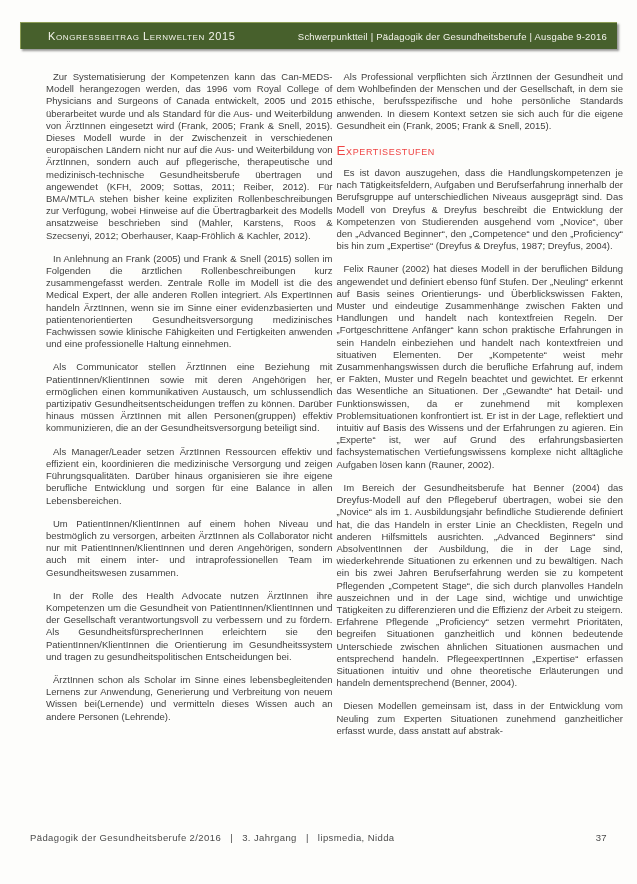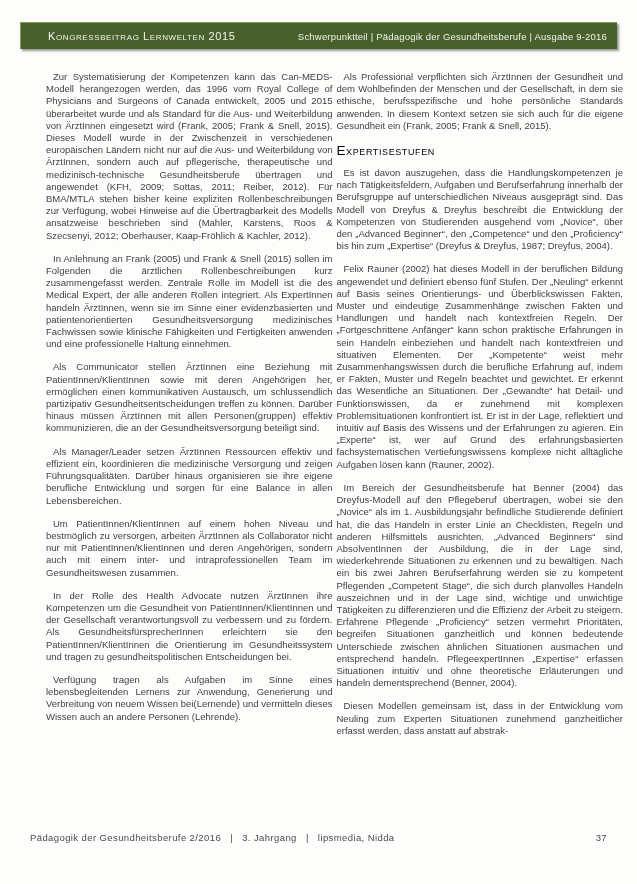--- a/index.html
+++ b/index.html
@@ -50,21 +50,21 @@
     font-size: 9.5px;
     line-height: 12.2px;
     text-align: justify;
     text-indent: 7px;
   }
   .para .it { }
   .section-heading {
     font-variant: small-caps;
     font-size: 13.5px;
     letter-spacing: 0.6px;
-    color: #000000;
+    color: #ef4444;
     margin: 3px 0 9px 0;
   }
   .footer {
     position: absolute;
     left: 30px; top: 832px;
     width: 577px;
     display: flex;
     justify-content: space-between;
     font-size: 9.5px;
     color: #4b4b4b;
@@ -83,29 +83,29 @@
   </div>
 
   <div class="columns">
     <div class="col" id="left-col">
         <p class="para"><span>Zur Systematisierung der Kompetenzen kann das Can-MEDS-Modell herangezogen werden, das 1996 vom Royal College of Physicians and Surgeons of Canada entwickelt, 2005 und 2015 überarbeitet wurde und als Standard für die Aus- und Weiterbildung von ÄrztInnen eingesetzt wird (Frank, 2005; Frank &amp; Snell, 2015). Dieses Modell wurde in der Zwischenzeit in verschiedenen europäischen Ländern nicht nur auf die Aus- und Weiterbildung von ÄrztInnen, sondern auch auf pflegerische, therapeutische und medizinisch-technische Gesundheitsberufe übertragen und angewendet (KFH, 2009; Sottas, 2011; Reiber, 2012). Für BMA/MTLA stehen bisher keine expliziten Rollenbeschreibungen zur Verfügung, wobei Hinweise auf die Übertragbarkeit des Modells ansatzweise beschrieben sind (Mahler, Karstens, Roos &amp; Szecsenyi, 2012; Oberhauser, Kaap-Fröhlich &amp; Kachler, 2012).</span></p>
         <p class="para"><span>In Anlehnung an Frank (2005) und Frank &amp; Snell (2015) sollen im Folgenden die ärztlichen Rollenbeschreibungen kurz zusammengefasst werden. Zentrale Rolle im Modell ist die des </span><span class="it">Medical Expert</span><span>, der alle anderen Rollen integriert. Als ExpertInnen handeln ÄrztInnen, wenn sie im Sinne einer evidenzbasierten und patientenorientierten Gesundheitsversorgung medizinisches Fachwissen sowie klinische Fähigkeiten und Fertigkeiten anwenden und eine professionelle Haltung einnehmen.</span></p>
         <p class="para"><span>Als </span><span class="it">Communicator</span><span> stellen ÄrztInnen eine Beziehung mit PatientInnen/KlientInnen sowie mit deren Angehörigen her, ermöglichen einen kommunikativen Austausch, um schlussendlich partizipativ Gesundheitsentscheidungen treffen zu können. Darüber hinaus müssen ÄrztInnen mit allen Personen(gruppen) effektiv kommunizieren, die an der Gesundheitsversorgung beteiligt sind.</span></p>
         <p class="para"><span>Als </span><span class="it">Manager/Leader</span><span> setzen ÄrztInnen Ressourcen effektiv und effizient ein, koordinieren die medizinische Versorgung und zeigen Führungsqualitäten. Darüber hinaus organisieren sie ihre eigene berufliche Entwicklung und sorgen für eine Balance in allen Lebensbereichen.</span></p>
         <p class="para"><span>Um PatientInnen/KlientInnen auf einem hohen Niveau und bestmöglich zu versorgen, arbeiten ÄrztInnen als </span><span class="it">Collaborator</span><span> nicht nur mit PatientInnen/KlientInnen und deren Angehörigen, sondern auch mit einem inter- und intraprofessionellen Team im Gesundheitswesen zusammen.</span></p>
         <p class="para"><span>In der Rolle des </span><span class="it">Health Advocate</span><span> nutzen ÄrztInnen ihre Kompetenzen um die Gesundheit von PatientInnen/KlientInnen und der Gesellschaft verantwortungsvoll zu verbessern und zu fördern. Als GesundheitsfürsprecherInnen erleichtern sie den PatientInnen/KlientInnen die Orientierung im Gesundheitssystem und tragen zu gesundheitspolitischen Entscheidungen bei.</span></p>
-        <p class="para"><span>Verfügung tragen als </span><span class="it">Aufgaben</span><span> im Sinne eines lebensbegleitenden Lernens zur Anwendung, Generierung und Verbreitung von neuem Wissen bei(Lernende) und vermitteln dieses Wissen auch an andere Personen (Lehrende).</span></p>
+        <p class="para"><span>ÄrztInnen schon als </span><span class="it">Scholar</span><span> im Sinne eines lebensbegleitenden Lernens zur Anwendung, Generierung und Verbreitung von neuem Wissen bei(Lernende) und vermitteln dieses Wissen auch an andere Personen (Lehrende).</span></p>
       </div>
     <div class="col" id="right-col">
         <p class="para"><span>Als </span><span class="it">Professional</span><span> verpflichten sich ÄrztInnen der Gesundheit und dem Wohlbefinden der Menschen und der Gesellschaft, in dem sie ethische, berufsspezifische und hohe persönliche Standards anwenden. In diesem Kontext setzen sie sich auch für die eigene Gesundheit ein (Frank, 2005; Frank &amp; Snell, 2015).</span></p>
         <div class="section-heading">Expertisestufen</div>
         <p class="para"><span>Es ist davon auszugehen, dass die Handlungskompetenzen je nach Tätigkeitsfeldern, Aufgaben und Berufserfahrung innerhalb der Berufsgruppe auf unterschiedlichen Niveaus ausgeprägt sind. Das Modell von Dreyfus &amp; Dreyfus beschreibt die Entwicklung der Kompetenzen von Studierenden ausgehend vom „</span><span class="it">Novice</span><span>“, über den „</span><span class="it">Advanced Beginner</span><span>“, den „</span><span class="it">Competence</span><span>“ und den „</span><span class="it">Proficiency</span><span>“ bis hin zum „</span><span class="it">Expertise</span><span>“ (Dreyfus &amp; Dreyfus, 1987; Dreyfus, 2004).</span></p>
         <p class="para"><span>Felix Rauner (2002) hat dieses Modell in der beruflichen Bildung angewendet und definiert ebenso fünf Stufen. Der „Neuling“ erkennt auf Basis seines Orientierungs- und Überblickswissen Fakten, Muster und eindeutige Zusammenhänge zwischen Fakten und Handlungen und handelt nach kontextfreien Regeln. Der „Fortgeschrittene Anfänger“ kann schon praktische Erfahrungen in sein Handeln einbeziehen und handelt nach kontextfreien und situativen Elementen. Der „Kompetente“ weist mehr Zusammenhangswissen durch die berufliche Erfahrung auf, indem er Fakten, Muster und Regeln beachtet und gewichtet. Er erkennt das Wesentliche an Situationen. Der „Gewandte“ hat Detail- und Funktionswissen, da er zunehmend mit komplexen Problemsituationen konfrontiert ist. Er ist in der Lage, reflektiert und intuitiv auf Basis des Wissens und der Erfahrungen zu agieren. Ein „Experte“ ist, wer auf Grund des erfahrungsbasierten fachsystematischen Vertiefungswissens komplexe nicht alltägliche Aufgaben lösen kann (Rauner, 2002).</span></p>
         <p class="para"><span>Im Bereich der Gesundheitsberufe hat Benner (2004) das Dreyfus-Modell auf den Pflegeberuf übertragen, wobei sie den „</span><span class="it">Novice</span><span>“ als im 1. Ausbildungsjahr befindliche Studierende definiert hat, die das Handeln in erster Linie an Checklisten, Regeln und anderen Hilfsmittels ausrichten. „</span><span class="it">Advanced Beginners</span><span>“ sind AbsolventInnen der Ausbildung, die in der Lage sind, wiederkehrende Situationen zu erkennen und zu bewältigen. Nach ein bis zwei Jahren Berufserfahrung werden sie zu kompetent Pflegenden „</span><span class="it">Competent Stage</span><span>“, die sich durch planvolles Handeln auszeichnen und in der Lage sind, wichtige und unwichtige Tätigkeiten zu differenzieren und die Effizienz der Arbeit zu steigern. Erfahrene Pflegende „</span><span class="it">Proficiency</span><span>“ setzen vermehrt Prioritäten, begreifen Situationen ganzheitlich und können bedeutende Unterschiede zwischen ähnlichen Situationen ausmachen und entsprechend handeln. PflegeexpertInnen „</span><span class="it">Expertise</span><span>“ erfassen Situationen intuitiv und ohne theoretische Erläuterungen und handeln dementsprechend (Benner, 2004).</span></p>
-        <p class="para"><span>Diesen Modellen gemeinsam ist, dass in der Entwicklung vom Neuling zum Experten Situationen zunehmend ganzheitlicher erfasst werden, dass anstatt auf abstrak-</span></p>
+        <p class="para"><span>Diesen Modellen gemeinsam ist, dass in der Entwicklung vom Neuling zum Experten Situationen zunehmend ganzheitlicher erfasst wurde, dass anstatt auf abstrak-</span></p>
       </div>
   </div>
 
   <div class="footer">
     <span class="footer-left">Pädagogik der Gesundheitsberufe 2/2016   |   3. Jahrgang   |   lipsmedia, Nidda</span>
     <span class="footer-right">37</span>
   </div>
 
 </div>
 

